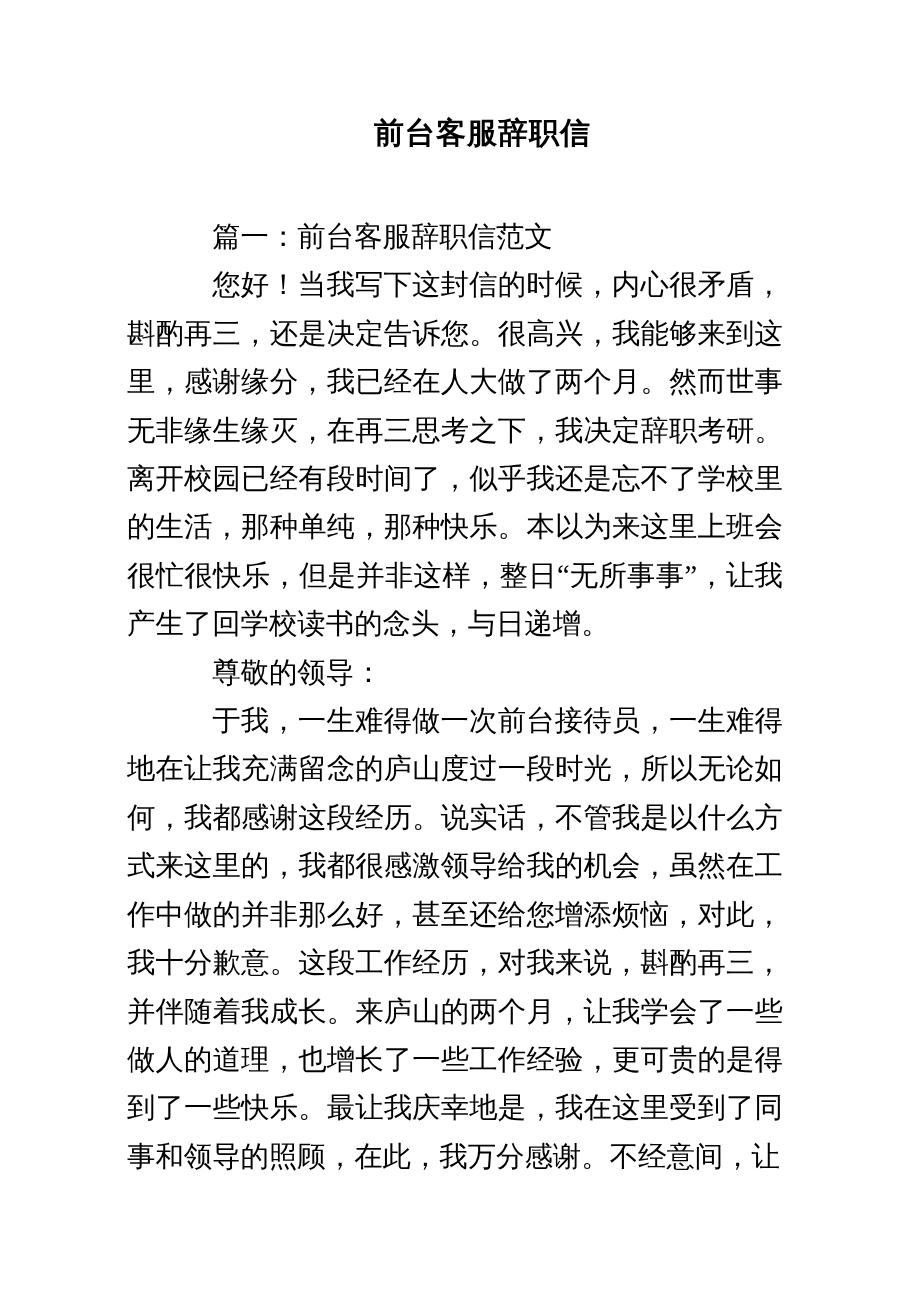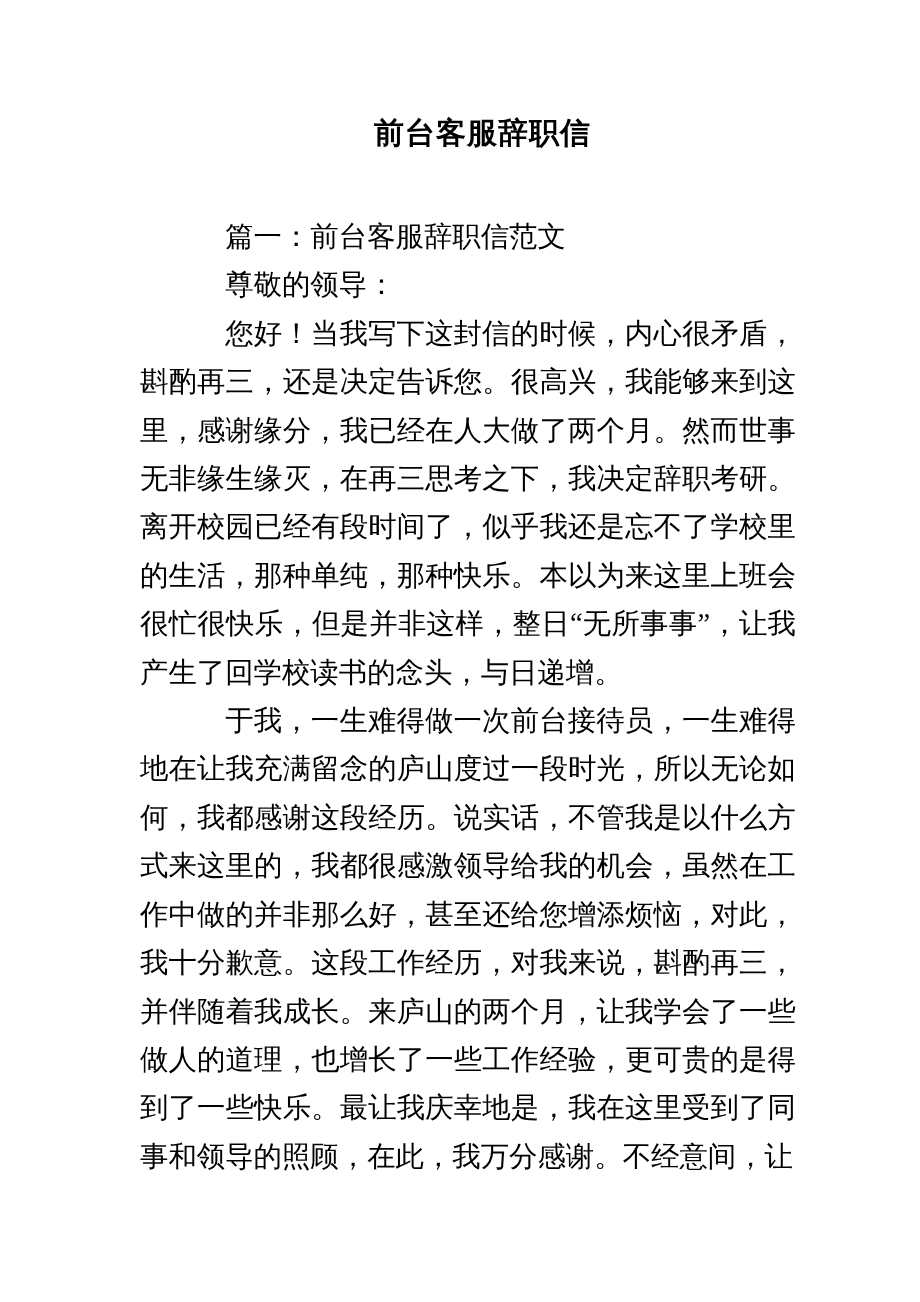--- a/index.html
+++ b/index.html
@@ -21,37 +21,37 @@
     padding-left: 45px;           
     text-align: center;
     font-size: 30px;
     line-height: 34px;
     font-weight: bold;
     letter-spacing: 1px;
   }
   .doc-body {
     position: absolute;
     top: 213px;
-    left: 140px;
+    left: 127px;
     width: 656px;                  
     font-size: 28.4px;
     line-height: 48.4px;
     text-align: justify;
     word-break: normal;
   }
   .doc-body p {
     margin: 0;
     text-indent: 3em;              
   }
 </style>
 </head>
 <body>
 
 <div class="page">
   <div class="doc-title">前台客服辞职信</div>
 
   <div class="doc-body">
     <p>篇一：前台客服辞职信范文</p>
+    <p>您好！当我写下这封信的时候，内心很矛盾，斟酌再三，还是决定告诉您。很高兴，我能够来到这里，感谢缘分，我已经在人大做了两个月。然而世事无非缘生缘灭，在再三思考之下，我决定辞职考研。离开校园已经有段时间了，似乎我还是忘不了学校里的生活，那种单纯，那种快乐。本以为来这里上班会很忙很快乐，但是并非这样，整日“无所事事”，让我产生了回学校读书的念头，与日递增。</p>
     <p>尊敬的领导：</p>
-    <p>您好！当我写下这封信的时候，内心很矛盾，斟酌再三，还是决定告诉您。很高兴，我能够来到这里，感谢缘分，我已经在人大做了两个月。然而世事无非缘生缘灭，在再三思考之下，我决定辞职考研。离开校园已经有段时间了，似乎我还是忘不了学校里的生活，那种单纯，那种快乐。本以为来这里上班会很忙很快乐，但是并非这样，整日“无所事事”，让我产生了回学校读书的念头，与日递增。</p>
     <p>于我，一生难得做一次前台接待员，一生难得地在让我充满留念的庐山度过一段时光，所以无论如何，我都感谢这段经历。说实话，不管我是以什么方式来这里的，我都很感激领导给我的机会，虽然在工作中做的并非那么好，甚至还给您增添烦恼，对此，我十分歉意。这段工作经历，对我来说，斟酌再三，并伴随着我成长。来庐山的两个月，让我学会了一些做人的道理，也增长了一些工作经验，更可贵的是得到了一些快乐。最让我庆幸地是，我在这里受到了同事和领导的照顾，在此，我万分感谢。不经意间，让</p>
   </div>
 </div>
 
 </body></html>

